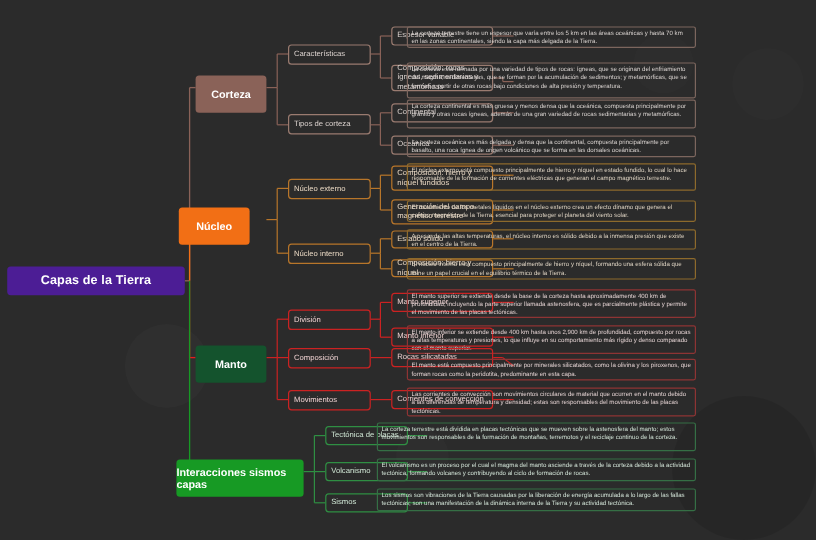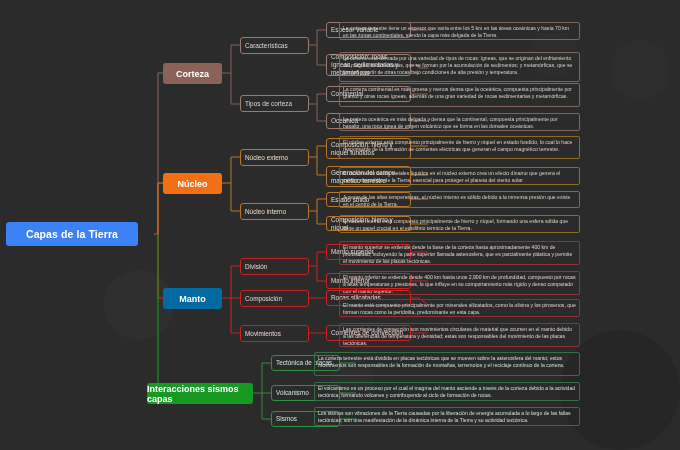--- a/index.html
+++ b/index.html
@@ -15,35 +15,35 @@
   #b2{width:60px;height:60px;left:610px;top:40px;}
   #b3{width:120px;height:120px;left:560px;top:330px;background:rgba(0,0,0,.10);}
   #b4{width:44px;height:44px;left:330px;top:358px;background:rgba(255,255,255,.014);}
   #b5{width:50px;height:50px;left:528px;top:28px;background:rgba(255,255,255,.010);}
 
   svg#wires{position:absolute;left:0;top:0;width:680px;height:450px;pointer-events:none;}
 
   .node{position:absolute;box-sizing:border-box;}
 
   .root{
-    left:6px;top:222px;width:132px;height:24px;
-    background:#3b82f6;border-radius:3px;
+    left:6px;top:222px;width:148px;height:24px;
+    background:#4c1d95;border-radius:3px;
     display:flex;align-items:center;justify-content:center;
     color:#fff;font-size:10.5px;font-weight:bold;
     letter-spacing:.1px;
   }
 
   .cat{
-    height:21px;border-radius:3px;
+    height:31px;border-radius:3px;
     display:flex;align-items:center;justify-content:center;
     color:#fff;font-size:9px;font-weight:bold;
   }
   .cat.corteza{left:163px;top:63px;width:59px;background:#8a6258;}
-  .cat.nucleo{left:163px;top:173px;width:59px;background:#f26f15;}
-  .cat.manto{left:163px;top:288px;width:59px;background:#0369a1;}
+  .cat.nucleo{left:149px;top:173px;width:59px;background:#f26f15;}
+  .cat.manto{left:163px;top:288px;width:59px;background:#14532d;}
   .cat.inter{left:147px;top:383px;width:106px;background:#179a24;}
 
   .sub{
     box-sizing:border-box;
     border:1px solid #9a7b70;border-radius:3px;
     background:transparent;
     color:#ded5d1;font-size:6.4px;
     padding:2px 4px;
     display:flex;align-items:center;
     line-height:1.22;

